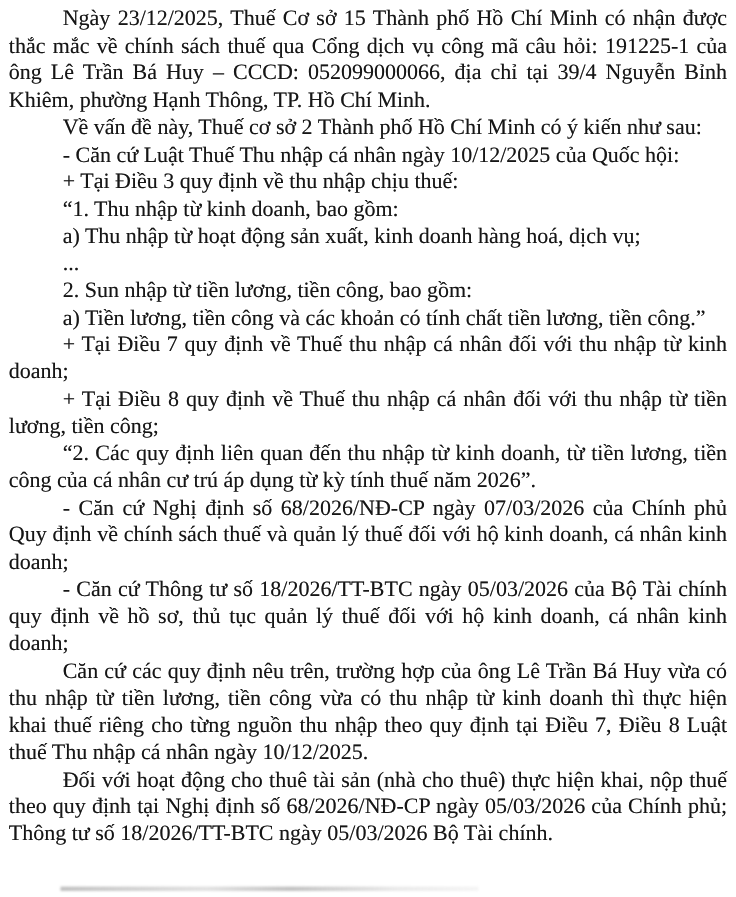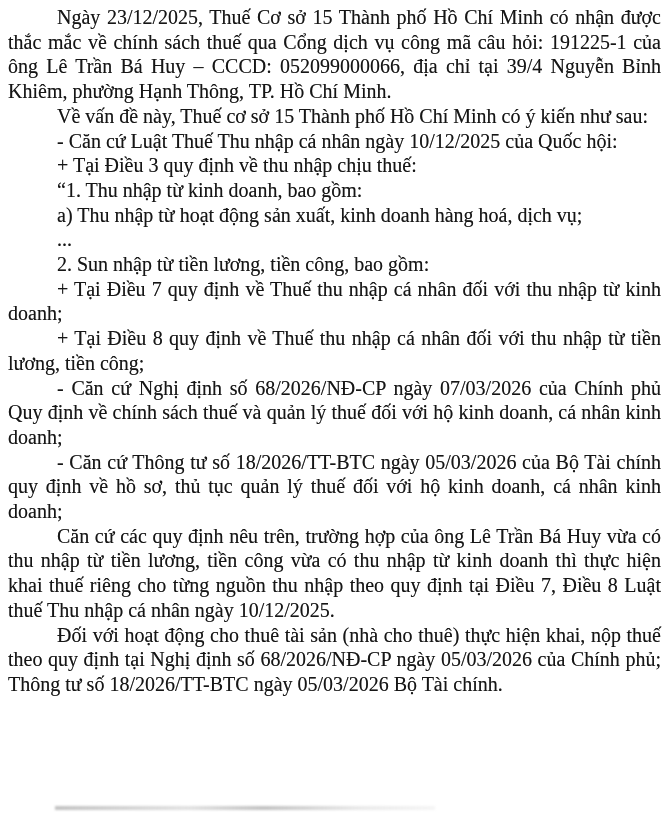--- a/index.html
+++ b/index.html
@@ -45,28 +45,30 @@
       rgba(150,150,150,0.20) 80%,
       rgba(160,160,160,0.10) 100%);
     filter: blur(1px);
   }
 </style>
 </head>
 <body>
 
 <div class="page">
   <p class="para">Ngày 23/12/2025, Thuế Cơ sở 15 Thành phố Hồ Chí Minh có nhận được thắc mắc về chính sách thuế qua Cổng dịch vụ công mã câu hỏi: 191225-1 của ông Lê Trần Bá Huy – CCCD: 052099000066, địa chỉ tại 39/4 Nguyễn Bỉnh Khiêm, phường Hạnh Thông, TP. Hồ Chí Minh.</p>
-  <p class="para">Về vấn đề này, Thuế cơ sở 15 Thành phố Hồ Chí Minh có ý kiến như sau:</p>
+  <p class="para">Về vấn đề này, Thuế cơ sở 2 Thành phố Hồ Chí Minh có ý kiến như sau:</p>
   <p class="para">- Căn cứ Luật Thuế Thu nhập cá nhân ngày 10/12/2025 của Quốc hội:</p>
   <p class="para">+ Tại Điều 3 quy định về thu nhập chịu thuế:</p>
   <p class="para italic">“1. Thu nhập từ kinh doanh, bao gồm:</p>
   <p class="para italic">a) Thu nhập từ hoạt động sản xuất, kinh doanh hàng hoá, dịch vụ;</p>
   <p class="para">...</p>
   <p class="para italic">2. Sun nhập từ tiền lương, tiền công, bao gồm:</p>
+  <p class="para italic">a) Tiền lương, tiền công và các khoản có tính chất tiền lương, tiền công.”</p>
   <p class="para">+ Tại Điều 7 quy định về Thuế thu nhập cá nhân đối với thu nhập từ kinh doanh;</p>
   <p class="para">+ Tại Điều 8 quy định về Thuế thu nhập cá nhân đối với thu nhập từ tiền lương, tiền công;</p>
+  <p class="para italic">“2. Các quy định liên quan đến thu nhập từ kinh doanh, từ tiền lương, tiền công của cá nhân cư trú áp dụng từ kỳ tính thuế năm 2026”.</p>
   <p class="para">- Căn cứ Nghị định số 68/2026/NĐ-CP ngày 07/03/2026 của Chính phủ Quy định về chính sách thuế và quản lý thuế đối với hộ kinh doanh, cá nhân kinh doanh;</p>
   <p class="para">- Căn cứ Thông tư số 18/2026/TT-BTC ngày 05/03/2026 của Bộ Tài chính quy định về hồ sơ, thủ tục quản lý thuế đối với hộ kinh doanh, cá nhân kinh doanh;</p>
   <p class="para">Căn cứ các quy định nêu trên, trường hợp của ông Lê Trần Bá Huy vừa có thu nhập từ tiền lương, tiền công vừa có thu nhập từ kinh doanh thì thực hiện khai thuế riêng cho từng nguồn thu nhập theo quy định tại Điều 7, Điều 8 Luật thuế Thu nhập cá nhân ngày 10/12/2025.</p>
   <p class="para">Đối với hoạt động cho thuê tài sản (nhà cho thuê) thực hiện khai, nộp thuế theo quy định tại Nghị định số 68/2026/NĐ-CP ngày 05/03/2026 của Chính phủ; Thông tư số 18/2026/TT-BTC ngày 05/03/2026 Bộ Tài chính.</p>
 </div>
 
 <div class="scan-smudge"></div>
 
 </body></html>

